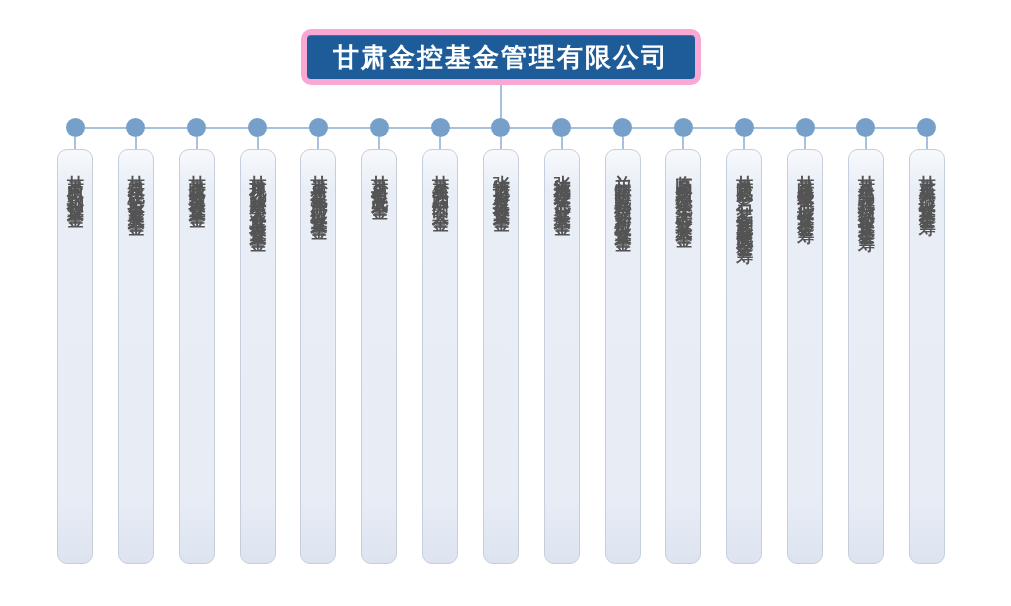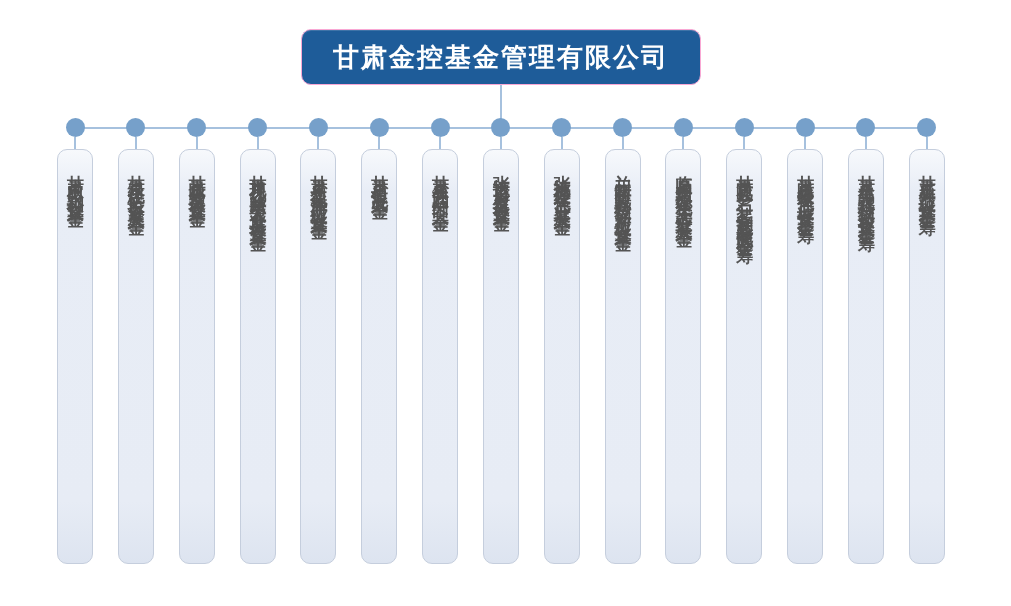--- a/index.html
+++ b/index.html
@@ -16,21 +16,21 @@
     overflow: hidden;
   }
   
   .root-box {
     position: absolute;
     left: 301px;
     top: 29px;
     width: 400px;
     height: 56px;
     background: #1e5c99;
-    border: 1px solid #f9a8d4;
+    border: 6px solid #f9a8d4;
     border-radius: 10px;
     display: flex;
     align-items: center;
     justify-content: center;
     box-shadow: inset 0 1px 0 rgba(255,255,255,0.15);
     box-sizing: border-box;
   }
   .root-title {
     color: #ffffff;
     font-size: 26px;

